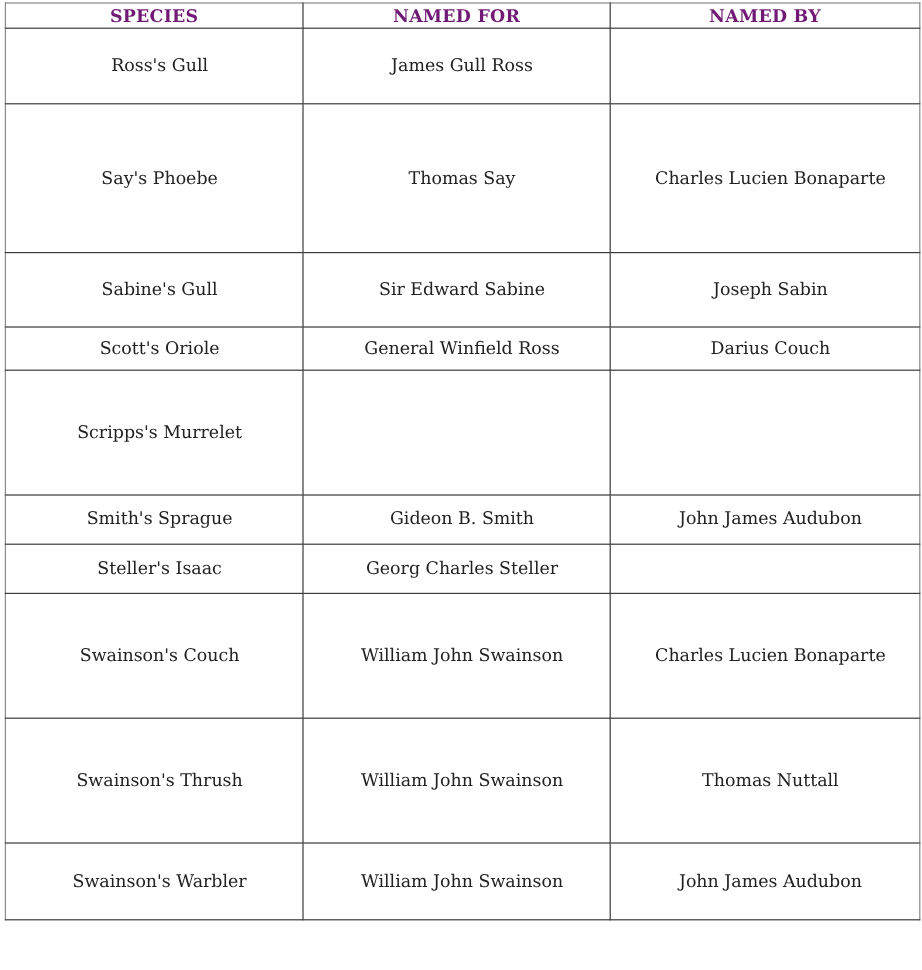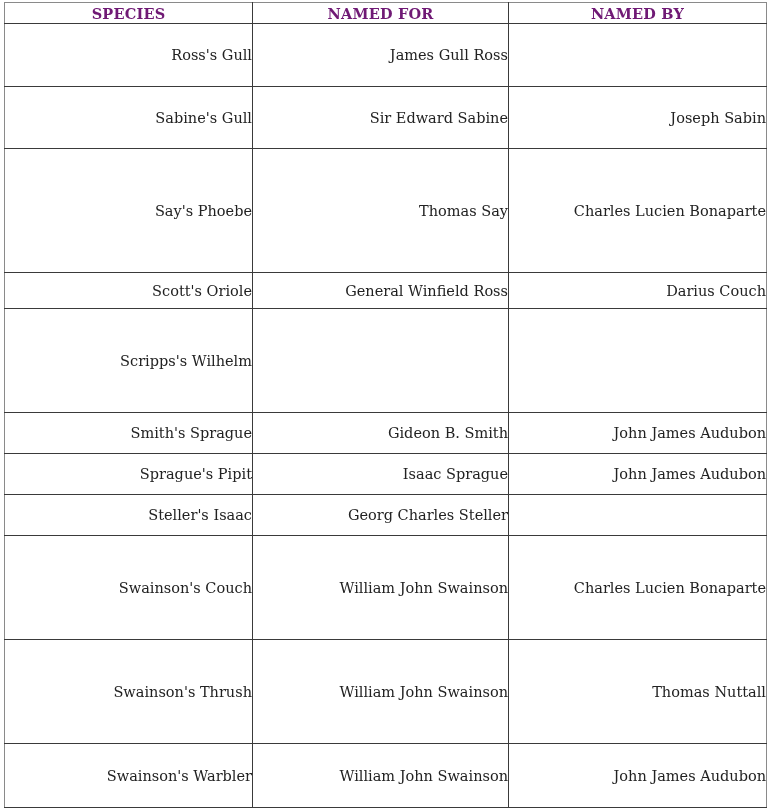--- a/index.html
+++ b/index.html
@@ -22,21 +22,21 @@
       font-family: "DejaVu Serif", "Liberation Serif", serif;
       font-size: 14.5px;
       color: #222;
     }
     col.c1 { width: 248px; }
     col.c2 { width: 256px; }
     col.c3 { width: 258px; }
     th, td {
       border: 1.5px solid #3a3a3a;
       padding: 0 0 0 9px;
-      text-align: right;
+      text-align: center;
       vertical-align: middle;
     }
     th {
       text-align: center;
       font-weight: bold;
       font-size: 14.5px;
       height: 20px;
       padding: 0;
       letter-spacing: 0.2px;
       color: #701a75;
@@ -65,48 +65,43 @@
         <th>NAMED FOR</th>
         <th>NAMED BY</th>
       </tr>
     </thead>
     <tbody>
       <tr style="height:63px">
         <td>Ross's Gull</td>
         <td>James Gull Ross</td>
         <td></td>
       </tr>
+      <tr style="height:124px">
+        <td>Say's Phoebe</td>
+        <td>Thomas Say</td>
+        <td>Charles Lucien Bonaparte</td>
+      </tr>
       <tr style="height:62px">
         <td>Sabine's Gull</td>
         <td>Sir Edward Sabine</td>
         <td>Joseph Sabin</td>
-      </tr>
-      <tr style="height:124px">
-        <td>Say's Phoebe</td>
-        <td>Thomas Say</td>
-        <td>Charles Lucien Bonaparte</td>
       </tr>
       <tr style="height:36px">
         <td>Scott's Oriole</td>
         <td>General Winfield Ross</td>
         <td>Darius Couch</td>
       </tr>
       <tr style="height:104px">
-        <td>Scripps's Wilhelm</td>
+        <td>Scripps's Murrelet</td>
         <td></td>
         <td></td>
       </tr>
       <tr style="height:41px">
         <td>Smith's Sprague</td>
         <td>Gideon B. Smith</td>
-        <td>John James Audubon</td>
-      </tr>
-      <tr style="height:41px">
-        <td>Sprague's Pipit</td>
-        <td>Isaac Sprague</td>
         <td>John James Audubon</td>
       </tr>
       <tr style="height:41px">
         <td>Steller's Isaac</td>
         <td>Georg Charles Steller</td>
         <td></td>
       </tr>
       <tr style="height:104px">
         <td>Swainson's Couch</td>
         <td>William John Swainson</td>

